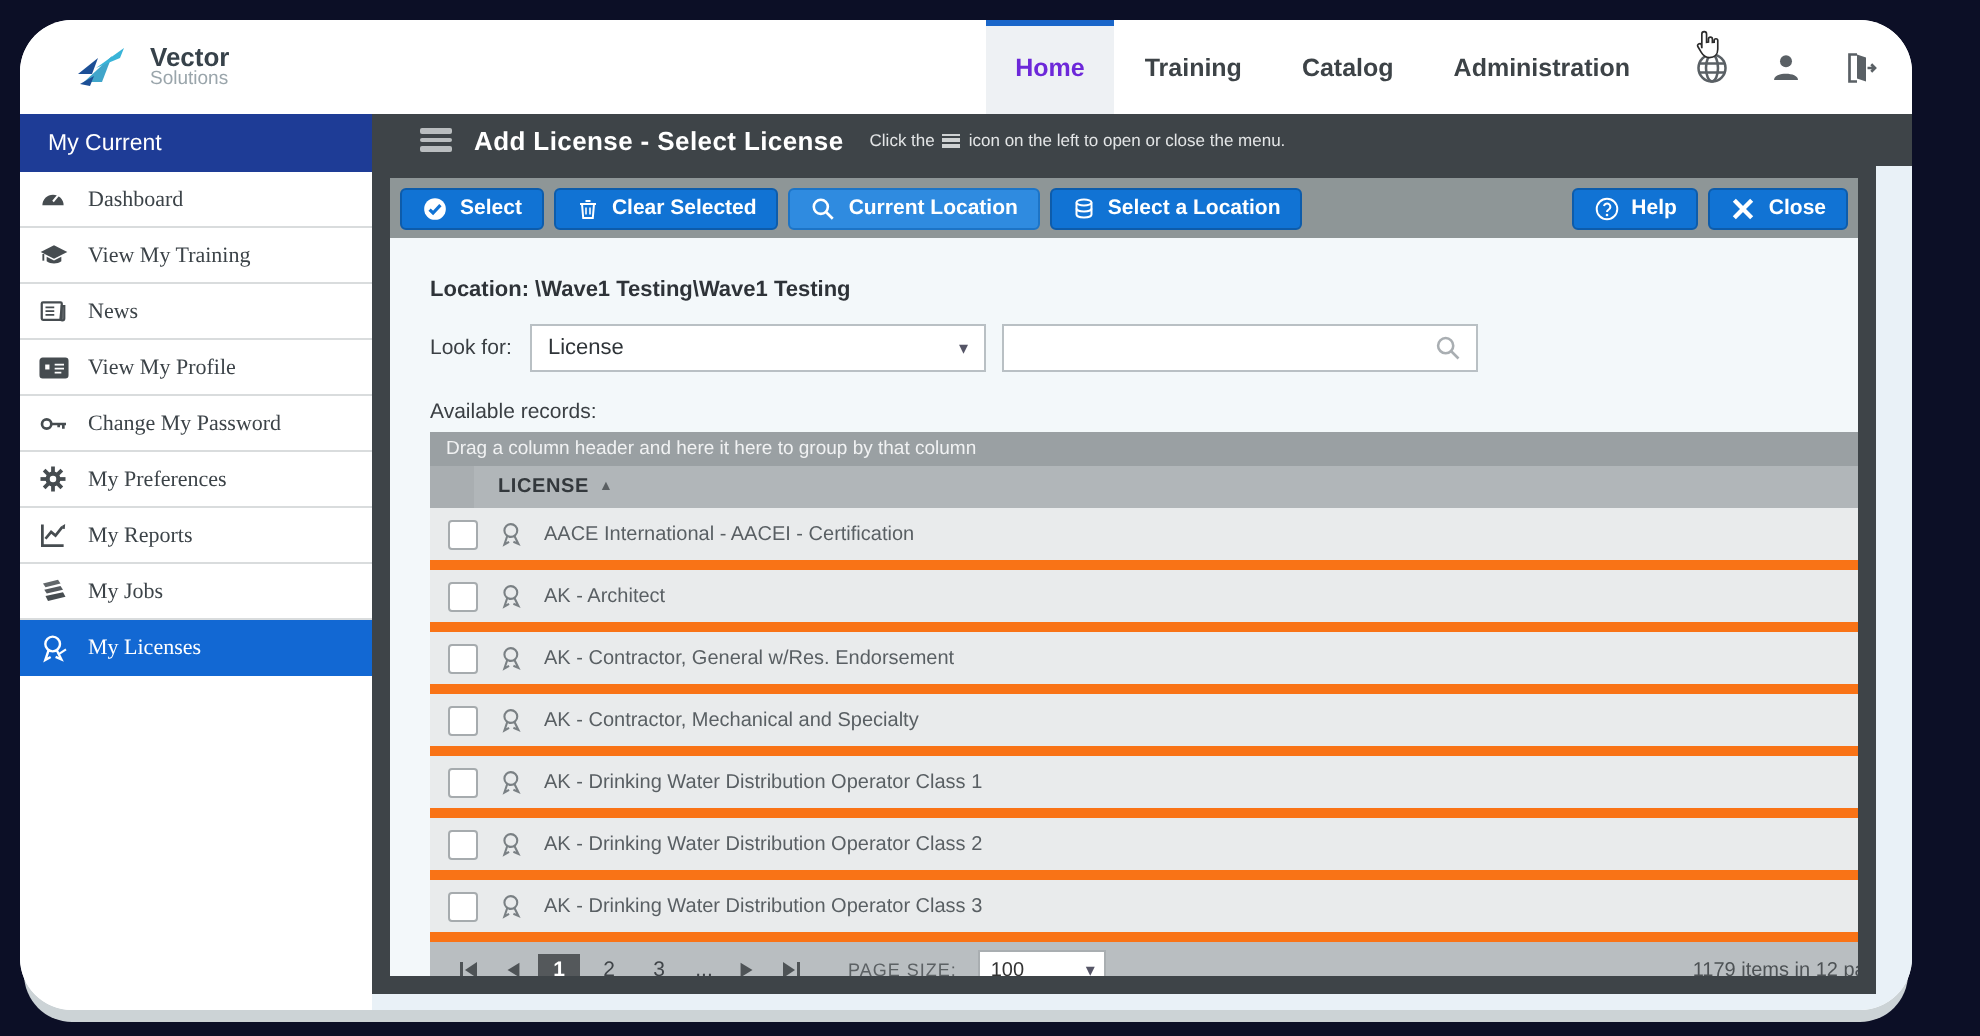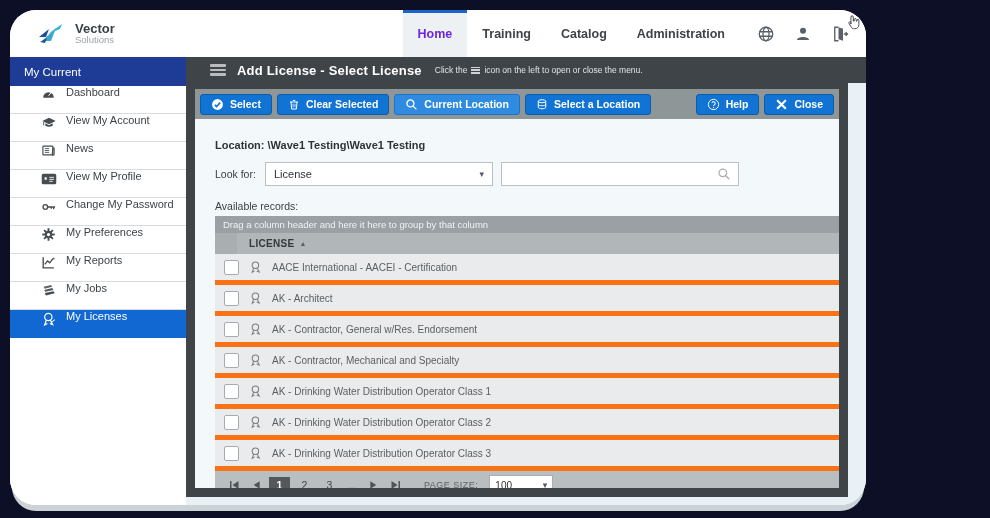--- a/index.html
+++ b/index.html
@@ -3,40 +3,40 @@
 <meta charset="utf-8">
 <style>
   html,body{margin:0;padding:0;}
   body{
     width:990px;height:518px;position:relative;overflow:hidden;
     background:#0c0f26;
     font-family:"Liberation Sans","DejaVu Sans",sans-serif;
     -webkit-font-smoothing:antialiased;
   }
   .window{
-    position:absolute;left:10px;top:10px;width:856px;height:495px;
+    position:absolute;left:10px;top:10px;width:946px;height:495px;
     background:#ffffff;border-radius:26px;overflow:hidden;
     box-shadow:0 8px 0 -2px #ccd3d6;
   }
   
   .topbar{height:47px;background:#fff;display:flex;align-items:center;justify-content:space-between;padding:0 16px 0 26px;}
   .logo{display:flex;align-items:center;gap:7px;}
   .logo-text{display:flex;flex-direction:column;line-height:1.05;}
   .logo-t1{font-size:13px;font-weight:bold;color:#37424a;}
   .logo-t2{font-size:9.5px;color:#9aa5ab;}
   .nav{display:flex;align-items:stretch;height:47px;}
   .nav-item{padding:0 15px;font-size:12.5px;font-weight:bold;color:#3d4347;display:flex;align-items:center;cursor:pointer;}
   .nav-item.active{color:#6d28d9;background:#eef1f4;box-shadow:inset 0 3px 0 #1a66c9;}
   .nav-icons{display:flex;align-items:center;gap:17px;margin-left:16px;}
   .nav-ic{width:20px;height:20px;display:flex;align-items:center;justify-content:center;color:#5a6065;cursor:pointer;}
   
   .body-row{display:flex;height:448px;}
   .sidebar{width:176px;flex-shrink:0;background:#fff;}
   .sb-header{height:29px;background:#1e3c96;color:#fff;font-size:11.5px;display:flex;align-items:center;padding-left:14px;cursor:pointer;}
-  .sb-item{height:27px;display:flex;align-items:flex-start;gap:9px;padding-left:30px;font-size:11px;color:#3c4348;border-bottom:1px solid #d9dcdd;cursor:pointer;background:#fff;}
+  .sb-item{height:27px;display:flex;align-items:center;gap:9px;padding-left:8px;font-size:11px;color:#3c4348;border-bottom:1px solid #d9dcdd;cursor:pointer;background:#fff;font-family:Liberation Serif, serif;}
   .sb-item .ic{width:17px;height:17px;display:flex;align-items:center;justify-content:center;color:#464c50;flex-shrink:0;}
   .sb-item.selected{background:#1268d3;color:#fff;border-bottom-color:#1268d3;}
   .sb-item.selected .ic{color:#fff;}
   
   .main{flex:1;background:#e9f1f7;display:flex;flex-direction:column;min-width:0;}
   .titlebar{height:26px;background:#3e4448;display:flex;align-items:center;padding-left:24px;gap:11px;flex-shrink:0;}
   .burger{width:16px;height:12px;display:flex;flex-direction:column;justify-content:space-between;cursor:pointer;}
   .burger i{display:block;height:2.6px;background:#b9bdbf;border-radius:1px;}
   .title{color:#fff;font-size:13px;font-weight:bold;letter-spacing:.2px;}
   .hint{color:#e3e5e6;font-size:8.5px;display:flex;align-items:center;gap:4px;margin-left:2px;}
@@ -147,21 +147,21 @@
       </div>
 
       <div class="sb-item">
         <span class="ic">
           <svg width="16" height="16" viewBox="0 0 24 24" fill="currentColor">
             <path d="M12 4L2 9l10 5 10-5z"></path>
               <path d="M6.5 12.5v3.5c3 2.2 8 2.2 11 0v-3.5l-5.5 2.8z"></path>
               <path d="M4 10.5v5" stroke="currentColor" stroke-width="1.4" fill="none"></path>
           </svg>
         </span>
-        <span>View My Account</span>
+        <span>View My Training</span>
       </div>
 
       <div class="sb-item">
         <span class="ic">
           <svg width="15" height="15" viewBox="0 0 24 24" fill="none" stroke="currentColor" stroke-width="1.8">
             <rect x="3" y="5" width="16" height="14" rx="1"></rect>
               <path d="M19 8h2v10a1.5 1.5 0 0 1-3 0z"></path>
               <path d="M6 9h7M6 12h7M6 15h7" stroke-width="1.4"></path>
           </svg>
         </span>

